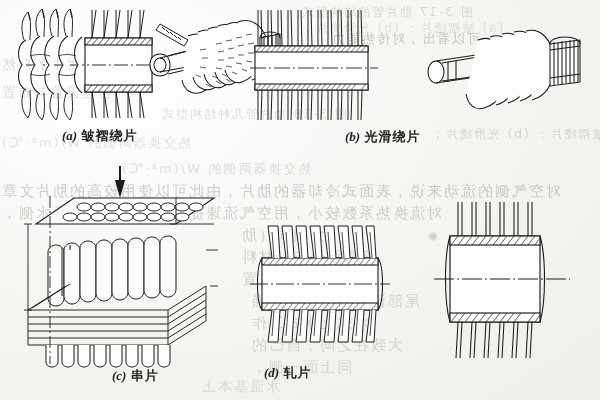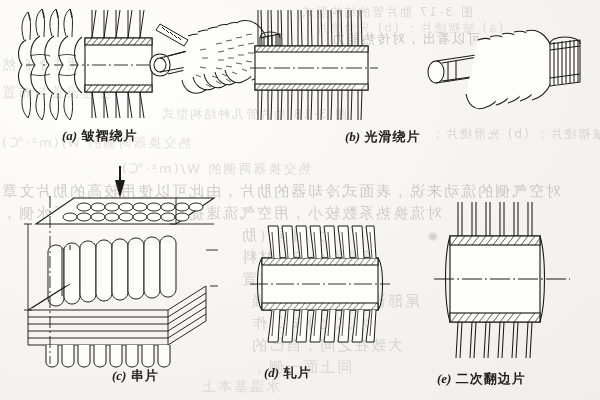--- a/index.html
+++ b/index.html
@@ -450,18 +450,14 @@
       <g class="ink" stroke-width="1.05">
         <path d="M38 122 L36 158 M42 122 L40 158"></path>
         <path d="M52 122 L50 158 M56 122 L54 158"></path>
         <path d="M66 122 L64 158 M70 122 L68 158"></path>
         <path d="M80 122 L78 158 M84 122 L82 158"></path>
         <path d="M94 122 L92 158 M98 122 L96 158"></path>
         <path d="M108 122 L106 158 M112 122 L110 158"></path>
       </g>
     </svg>
   </div>
-  <div class="cap" style="left:437px;top:370px;">
-    <span class="idx">(e)</span>
-    <span>二次翻边片</span>
-  </div>
 
 </div>
 
 </body></html>

